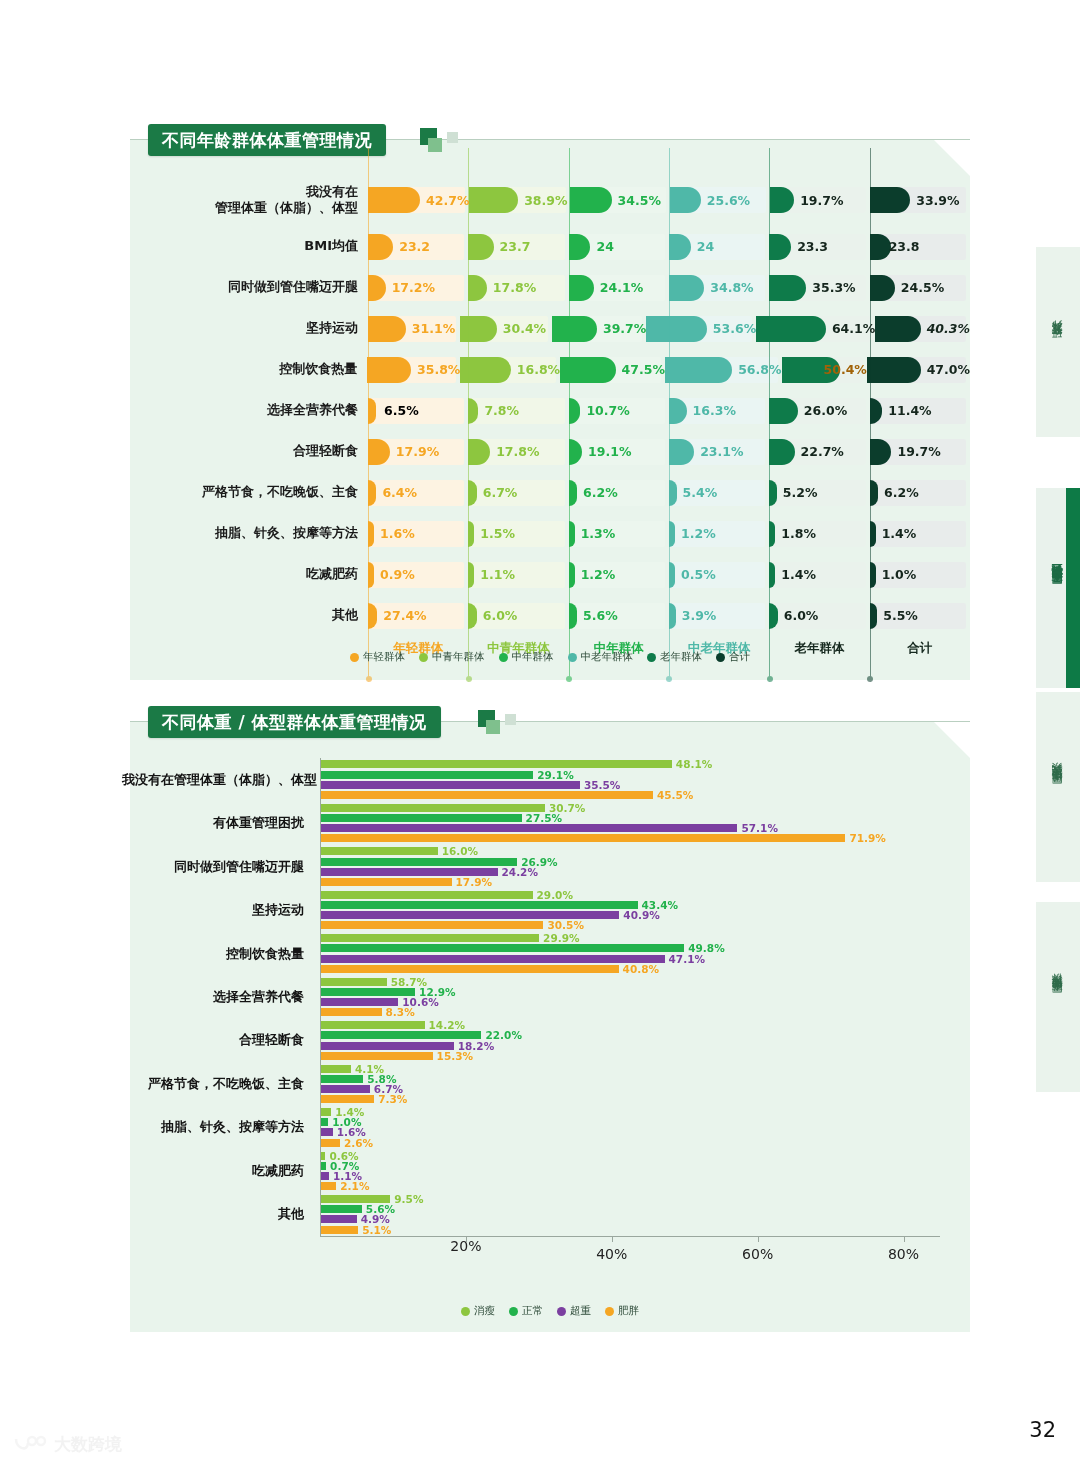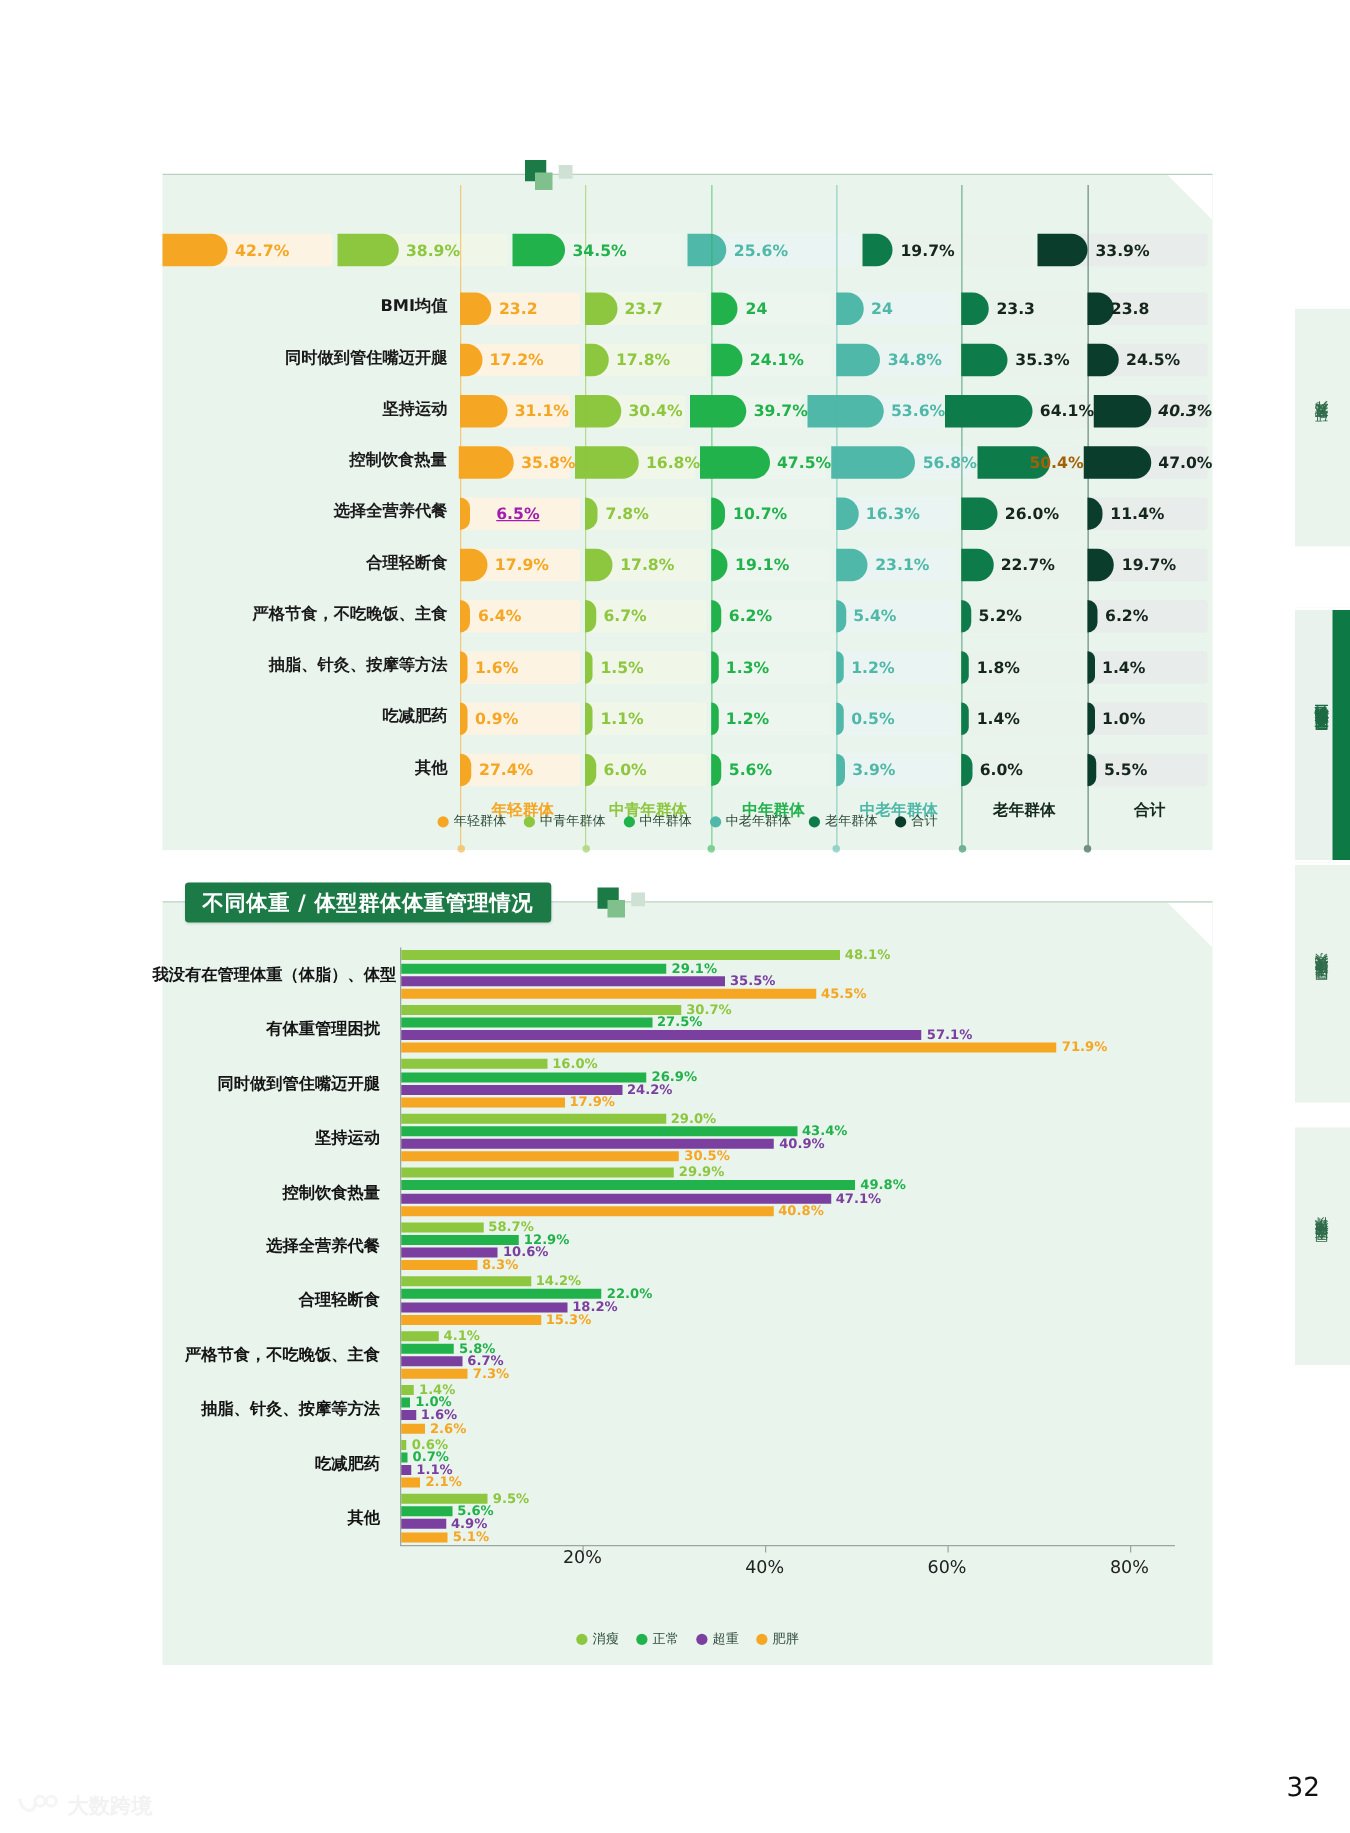--- a/index.html
+++ b/index.html
@@ -148,27 +148,31 @@
         <span class="stxt">国民健康生活方式大探索</span>
       </div>
       <div class="side-tab" style="top: 900px; height: 190px;">
         <span class="stxt">国民全面健康干预评价</span>
       </div>
     </div>
 
   <div class="card c1">
     <div class="notch"></div>
     <div class="hline" style="left:0;right:0;"></div>
+    <div class="title-badge">
+      <span>不同年龄群体体重管理情况</span>
+    </div>
     <div class="deco" style="left:290px;">
       <i class="sq-a"></i>
       <i class="sq-b"></i>
       <i class="sq-c"></i>
     </div>
     <div class="t1" id="t1">
         <div class="t1row tall">
+          <div class="t1lab">我没有在<br>管理体重（体脂）、体型</div>
           <div class="t1cells">
             <div class="t1cell">
               <div class="t1track" style="background: rgb(253, 243, 226);"></div>
               <div class="t1bar" style="background: rgb(245, 166, 35); width: 52.08px;"></div>
               <span class="t1val" style="color: rgb(245, 166, 35); margin-left: 58.08px;">42.7%</span>
             </div>
             <div class="t1cell">
               <div class="t1track" style="background: rgb(241, 247, 232);"></div>
               <div class="t1bar" style="background: rgb(141, 198, 63); width: 48.72px;"></div>
               <span class="t1val" style="color: rgb(141, 198, 63); margin-left: 54.72px;">38.9%</span>
@@ -334,21 +338,21 @@
               <span class="t1val" style="color: rgb(21, 38, 29); margin-left: 59.76px;">47.0%</span>
             </div>
           </div>
         </div>
         <div class="t1row">
           <div class="t1lab">选择全营养代餐</div>
           <div class="t1cells">
             <div class="t1cell">
               <div class="t1track" style="background: rgb(253, 243, 226);"></div>
               <div class="t1bar" style="background: rgb(245, 166, 35); width: 8.4px;"></div>
-              <span class="t1val" style="color: #a21caf; margin-left: 29px; text-decoration: underline;">6.5%</span>
+              <span class="t1val" style="color: #000000; margin-left: 16px;">6.5%</span>
             </div>
             <div class="t1cell">
               <div class="t1track" style="background: rgb(241, 247, 232);"></div>
               <div class="t1bar" style="background: rgb(141, 198, 63); width: 10.08px;"></div>
               <span class="t1val" style="color: rgb(141, 198, 63); margin-left: 16.08px;">7.8%</span>
             </div>
             <div class="t1cell">
               <div class="t1track" style="background: rgb(236, 246, 238);"></div>
               <div class="t1bar" style="background: rgb(34, 178, 76); width: 11.76px;"></div>
               <span class="t1val" style="color: rgb(34, 178, 76); margin-left: 17.76px;">10.7%</span>

